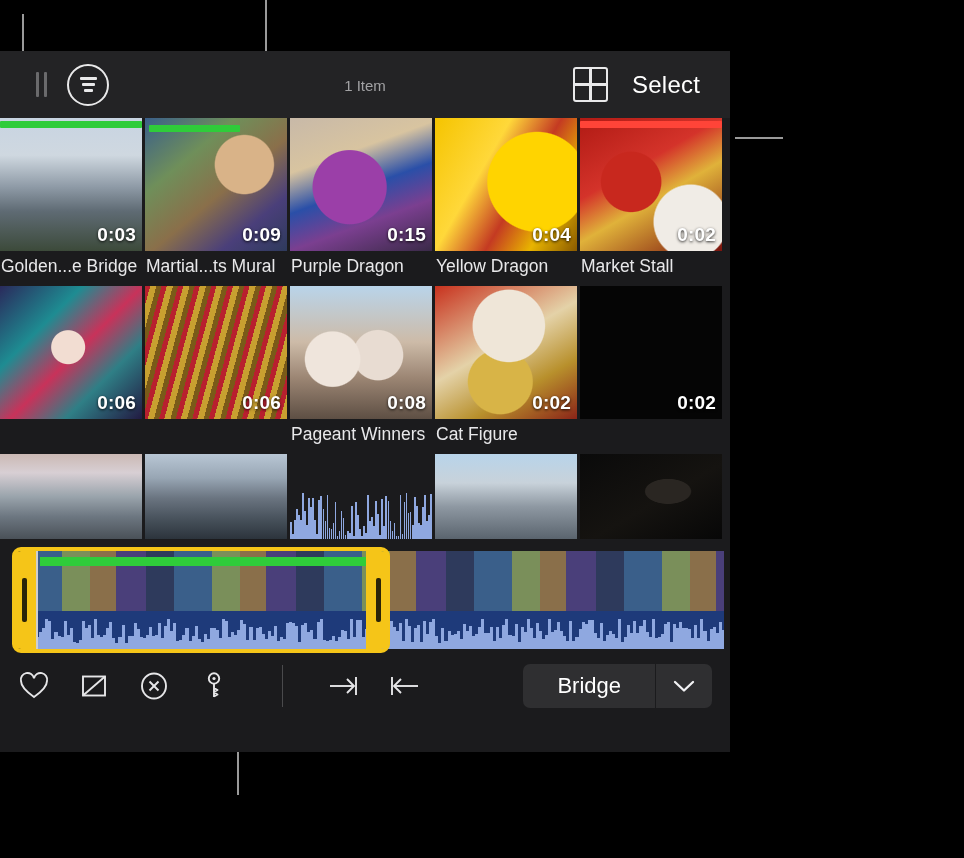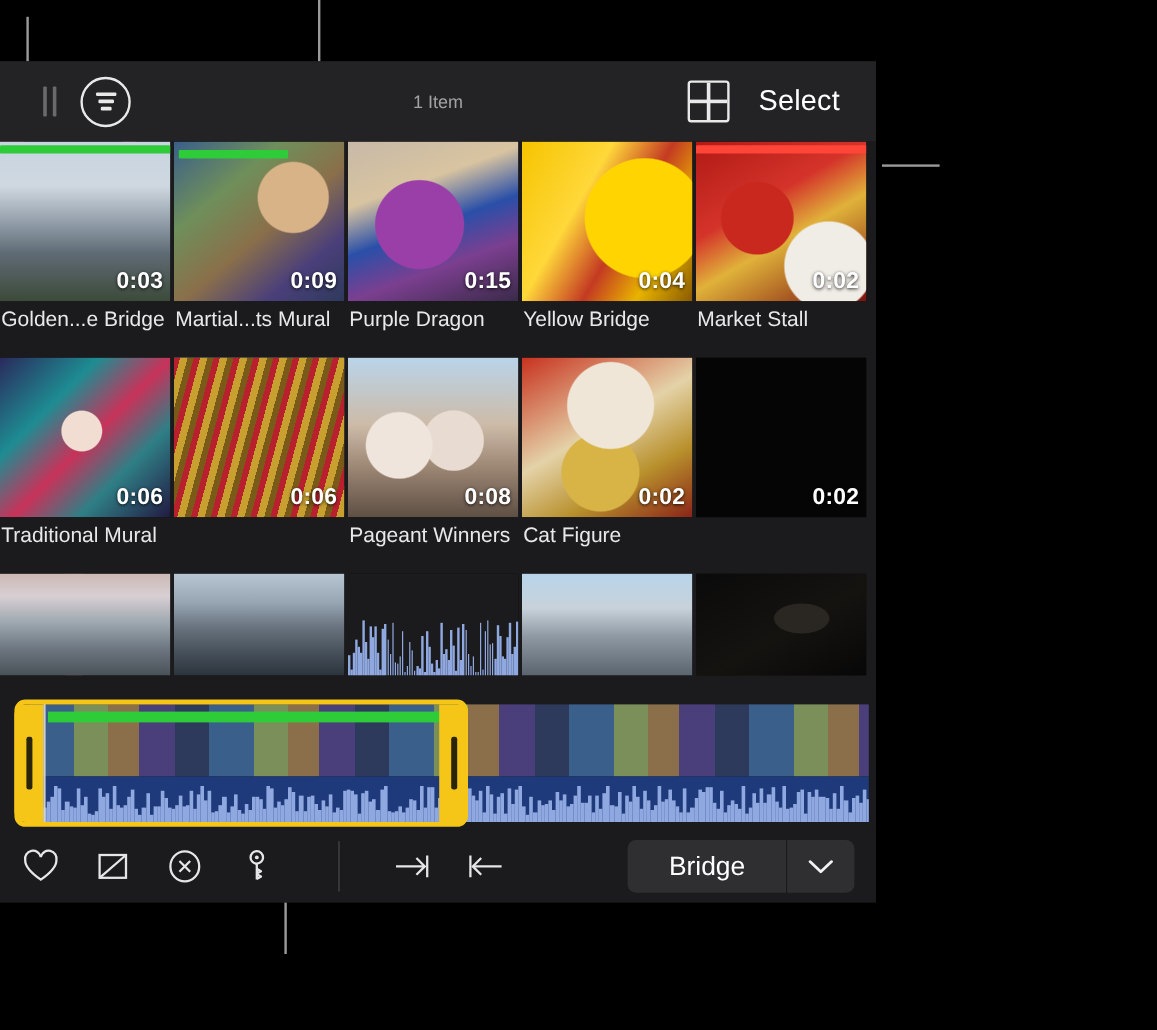--- a/index.html
+++ b/index.html
@@ -26,21 +26,21 @@
   .hdr-title{color:#fff;font-size:25px;line-height:28px;letter-spacing:.1px;}
   .hdr-sub{color:#a2a2a4;font-size:15px;line-height:19px;margin-top:1px;}
   .hdr-right{display:flex;align-items:center;gap:24px;padding-right:30px;width:246px;box-sizing:border-box;justify-content:flex-end;}
   .grid-ico{width:31px;height:31px;border:2.3px solid #e9e9ea;border-radius:3px;position:relative;}
   .grid-ico:before{content:"";position:absolute;left:50%;top:0;bottom:0;width:2.3px;margin-left:-1.15px;background:#e9e9ea;}
   .grid-ico:after{content:"";position:absolute;top:50%;left:0;right:0;height:2.3px;margin-top:-1.15px;background:#e9e9ea;}
   .select-btn{color:#fff;font-size:24px;letter-spacing:.2px;}
 
   
   .browser{position:relative;background:#1b1b1d;}
-  .row{display:flex;gap:3px;padding:0 0 16px 0;}
+  .row{display:flex;gap:3px;padding:0 0 4px 0;}
   .cell{width:142px;}
   .thumb{position:relative;width:142px;height:133px;overflow:hidden;background:#111;}
   .thumb .art{position:absolute;inset:0;}
   .usedbar{position:absolute;left:0;top:3px;height:7px;border-radius:1px;}
   .dur{position:absolute;right:6px;bottom:5px;color:#fff;font-size:19px;font-weight:bold;text-shadow:0 1px 3px rgba(0,0,0,.85);letter-spacing:.2px;}
   .cell.sel .thumb{box-shadow:inset 0 0 0 4px #f5c518;}
   .cap{color:#e8e8ea;font-size:17.5px;line-height:20px;padding:5px 0 6px 1px;white-space:nowrap;overflow:hidden;}
   .rowpart .thumb{height:85px;}
 
   
@@ -126,38 +126,37 @@
               <div class="art" style="background-image:radial-gradient(circle at 42% 52%,#9b3fa8 0 34%,transparent 35%),linear-gradient(160deg,#c8b9a8 0%,#d8c4a0 30%,#2a4fa8 52%,#7b3f90 72%,#3a2a48 100%);background-size:cover;"></div>
               <div class="dur">0:15</div>
             </div>
             <div class="cap">Purple Dragon</div>
           </div>
           <div class="cell">
             <div class="thumb">
               <div class="art" style="background-image:radial-gradient(circle at 72% 48%,#ffd400 0 40%,transparent 41%),linear-gradient(120deg,#f5c400 0%,#ffd83a 35%,#c43a22 58%,#e8b400 78%,#8a5a00 100%);background-size:cover;"></div>
               <div class="dur">0:04</div>
             </div>
-            <div class="cap">Yellow Bridge</div>
+            <div class="cap">Yellow Dragon</div>
           </div>
           <div class="cell">
             <div class="thumb">
               <div class="art" style="background-image:radial-gradient(circle at 78% 78%,#f0ece6 0 24%,transparent 25%),radial-gradient(circle at 36% 48%,#c8281e 0 26%,transparent 27%),linear-gradient(150deg,#b01a14 0%,#d4332a 38%,#e0b23a 58%,#7a120e 100%);background-size:cover;"></div>
               <div class="usedbar" style="width: 100%; background: rgb(255, 68, 56);"></div>
               <div class="dur">0:02</div>
             </div>
             <div class="cap">Market Stall</div>
           </div>
         </div>
       <div class="row" id="row1">
           <div class="cell">
             <div class="thumb">
               <div class="art" style="background-image:radial-gradient(circle at 48% 46%,#f2ddd2 0 16%,transparent 17%),linear-gradient(135deg,#2a2a5c 0%,#1e8c92 30%,#c8325a 52%,#2f7f86 72%,#221a42 100%);background-size:cover;"></div>
               <div class="dur">0:06</div>
             </div>
-            <div class="cap">Traditional Mural</div>
           </div>
           <div class="cell">
             <div class="thumb">
               <div class="art" style="background-image:repeating-linear-gradient(105deg,#b8202e 0 5px,#c8a030 5px 11px,#7a5a18 11px 16px),linear-gradient(180deg,#cfd6dd 0%,#8a6a2a 45%,#4a3410 100%);background-size:cover;"></div>
               <div class="dur">0:06</div>
             </div>
           </div>
           <div class="cell">
             <div class="thumb">
               <div class="art" style="background-image:radial-gradient(circle at 30% 55%,#efe5dc 0 22%,transparent 23%),radial-gradient(circle at 62% 52%,#e8dcd2 0 22%,transparent 23%),linear-gradient(180deg,#b9d4ea 0%,#cdbba8 42%,#9a8472 70%,#5e4f44 100%);background-size:cover;"></div>

